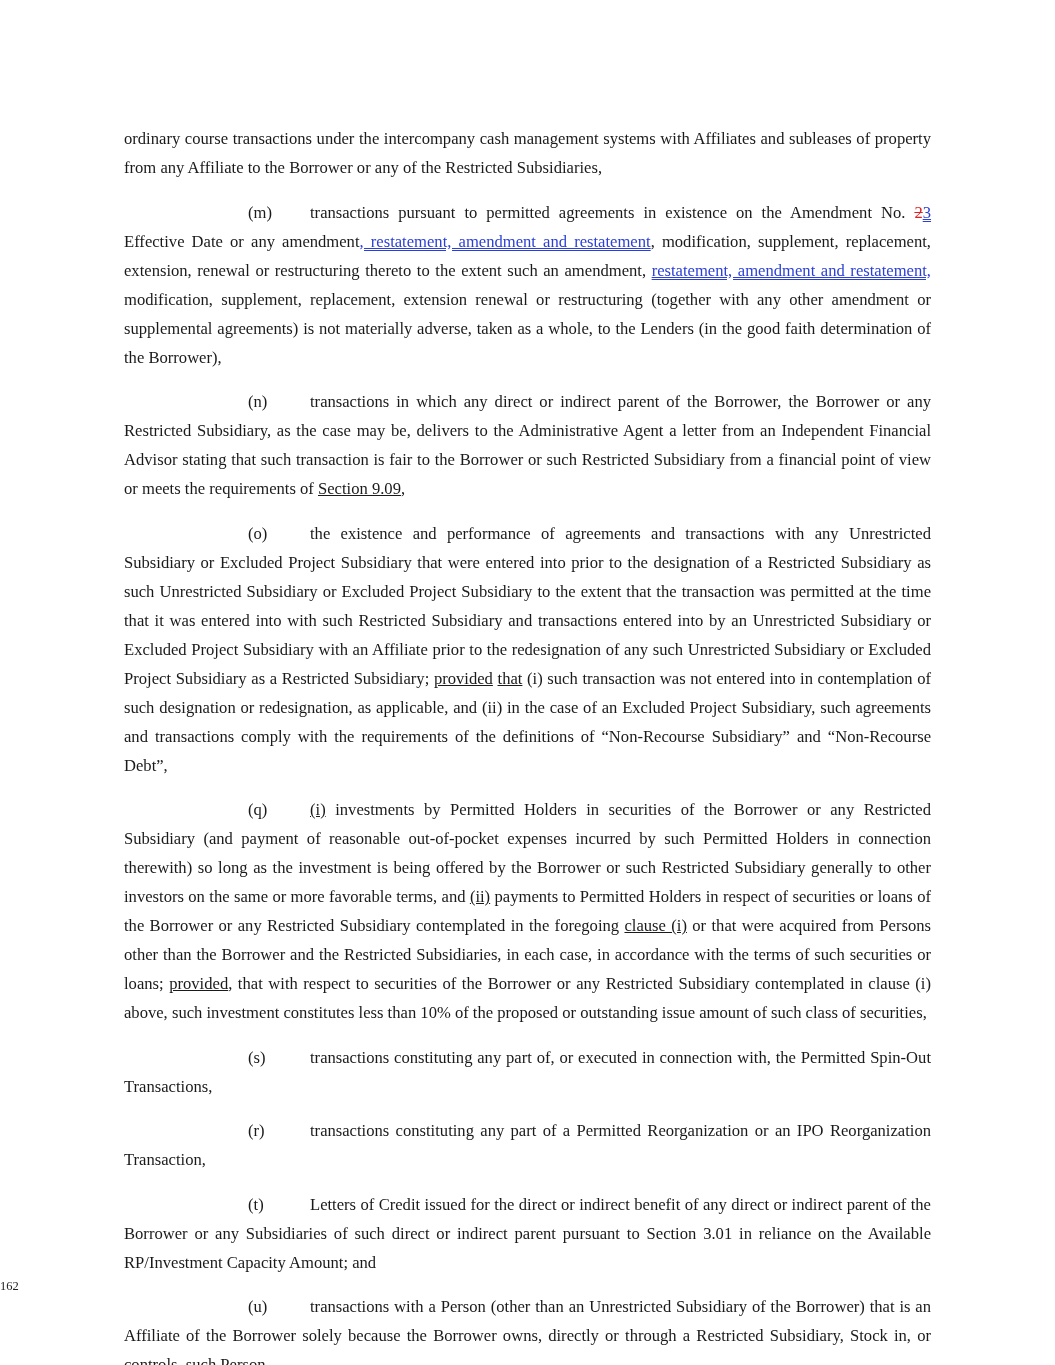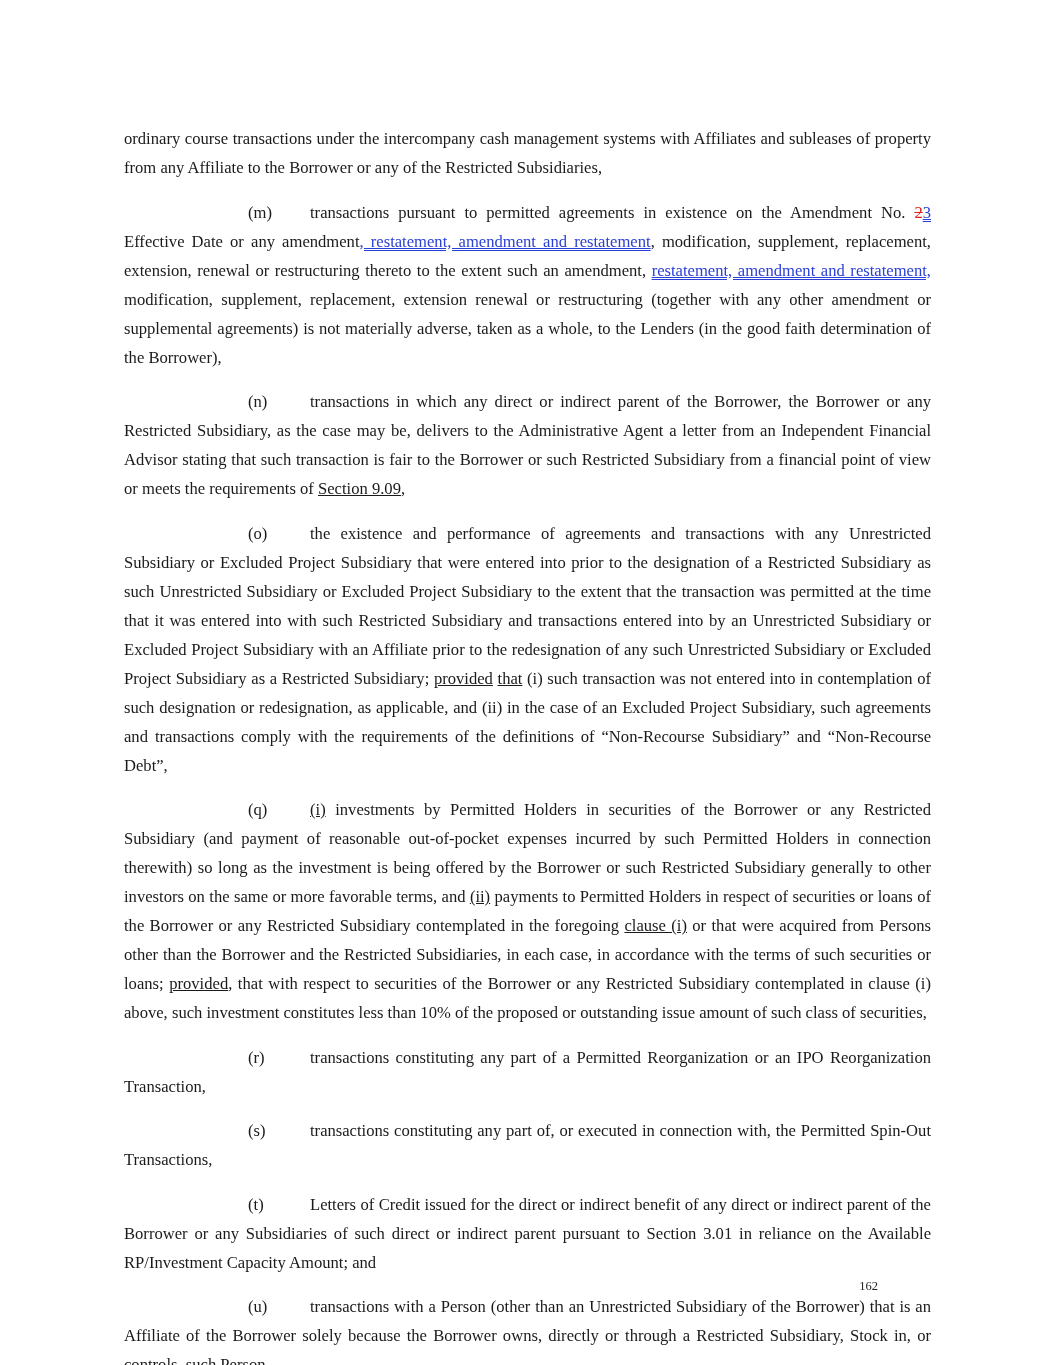--- a/index.html
+++ b/index.html
@@ -9,43 +9,43 @@
     font-family: Liberation Serif, serif; font-size: 16.6px; line-height: 29px;
     color: #1a1a1a;
   }
   p { margin: 0 0 15.5px 0; text-align: justify; }
   .lbl { display: inline-block; width: 62px; }
   .ind { display: inline-block; width: 124px; }
   .u { text-decoration: underline; }
   .ins { color: #2a3fd6; text-decoration: underline double; text-decoration-color: #2a3fd6; }
   .del { color: #e02020; text-decoration: line-through; }
   .pagenum {
-    position: absolute; top: 1279px; left: 0; width: 878px; text-align: right;
+    position: absolute; top: 1279px; left: 0; width: 878px; text-align: left;
     font-family: "Liberation Serif", serif; font-size: 12.5px; color: #222;
   }
 </style>
 </head>
 <body>
 
 <div class="page">
 
   <p><span>ordinary course transactions under the intercompany cash management systems with Affiliates and subleases of property from any Affiliate to the Borrower or any of the Restricted Subsidiaries,</span></p>
 
   <p><span class="ind"></span><span class="lbl">(m)</span><span>transactions pursuant to permitted agreements in existence on the Amendment No. </span><span class="del">2</span><span class="ins">3</span><span> Effective Date or any amendment</span><span class="ins">, restatement, amendment and restatement</span><span>, modification, supplement, replacement, extension, renewal or restructuring thereto to the extent such an amendment, </span><span class="ins">restatement, amendment and restatement,</span><span> modification, supplement, replacement, extension renewal or restructuring (together with any other amendment or supplemental agreements) is not materially adverse, taken as a whole, to the Lenders (in the good faith determination of the Borrower),</span></p>
 
   <p><span class="ind"></span><span class="lbl">(n)</span><span>transactions in which any direct or indirect parent of the Borrower, the Borrower or any Restricted Subsidiary, as the case may be, delivers to the Administrative Agent a letter from an Independent Financial Advisor stating that such transaction is fair to the Borrower or such Restricted Subsidiary from a financial point of view or meets the requirements of </span><span class="u">Section 9.09</span><span>,</span></p>
 
   <p><span class="ind"></span><span class="lbl">(o)</span><span>the existence and performance of agreements and transactions with any Unrestricted Subsidiary or Excluded Project Subsidiary that were entered into prior to the designation of a Restricted Subsidiary as such Unrestricted Subsidiary or Excluded Project Subsidiary to the extent that the transaction was permitted at the time that it was entered into with such Restricted Subsidiary and transactions entered into by an Unrestricted Subsidiary or Excluded Project Subsidiary with an Affiliate prior to the redesignation of any such Unrestricted Subsidiary or Excluded Project Subsidiary as a Restricted Subsidiary; </span><span class="u">provided</span><span> </span><span class="u">that</span><span> (i) such transaction was not entered into in contemplation of such designation or redesignation, as applicable, and (ii) in the case of an Excluded Project Subsidiary, such agreements and transactions comply with the requirements of the definitions of “Non-Recourse Subsidiary” and “Non-Recourse Debt”,</span></p>
 
 
   <p><span class="ind"></span><span class="lbl">(q)</span><span class="u">(i)</span><span> investments by Permitted Holders in securities of the Borrower or any Restricted Subsidiary (and payment of reasonable out-of-pocket expenses incurred by such Permitted Holders in connection therewith) so long as the investment is being offered by the Borrower or such Restricted Subsidiary generally to other investors on the same or more favorable terms, and </span><span class="u">(ii)</span><span> payments to Permitted Holders in respect of securities or loans of the Borrower or any Restricted Subsidiary contemplated in the foregoing </span><span class="u">clause (i)</span><span> or that were acquired from Persons other than the Borrower and the Restricted Subsidiaries, in each case, in accordance with the terms of such securities or loans; </span><span class="u">provided</span><span>, that with respect to securities of the Borrower or any Restricted Subsidiary contemplated in clause (i) above, such investment constitutes less than 10% of the proposed or outstanding issue amount of such class of securities,</span></p>
 
+  <p><span class="ind"></span><span class="lbl">(s)</span><span>transactions constituting any part of, or executed in connection with, the Permitted Spin-Out Transactions,</span></p>
+
   <p><span class="ind"></span><span class="lbl">(r)</span><span>transactions constituting any part of a Permitted Reorganization or an IPO Reorganization Transaction,</span></p>
-
-  <p><span class="ind"></span><span class="lbl">(s)</span><span>transactions constituting any part of, or executed in connection with, the Permitted Spin-Out Transactions,</span></p>
 
   <p><span class="ind"></span><span class="lbl">(t)</span><span>Letters of Credit issued for the direct or indirect benefit of any direct or indirect parent of the Borrower or any Subsidiaries of such direct or indirect parent pursuant to Section 3.01 in reliance on the Available RP/Investment Capacity Amount; and</span></p>
 
   <p><span class="ind"></span><span class="lbl">(u)</span><span>transactions with a Person (other than an Unrestricted Subsidiary of the Borrower) that is an Affiliate of the Borrower solely because the Borrower owns, directly or through a Restricted Subsidiary, Stock in, or controls, such Person.</span></p>
 
 </div>
 
 <div class="pagenum">162</div>
 
 </body></html>

